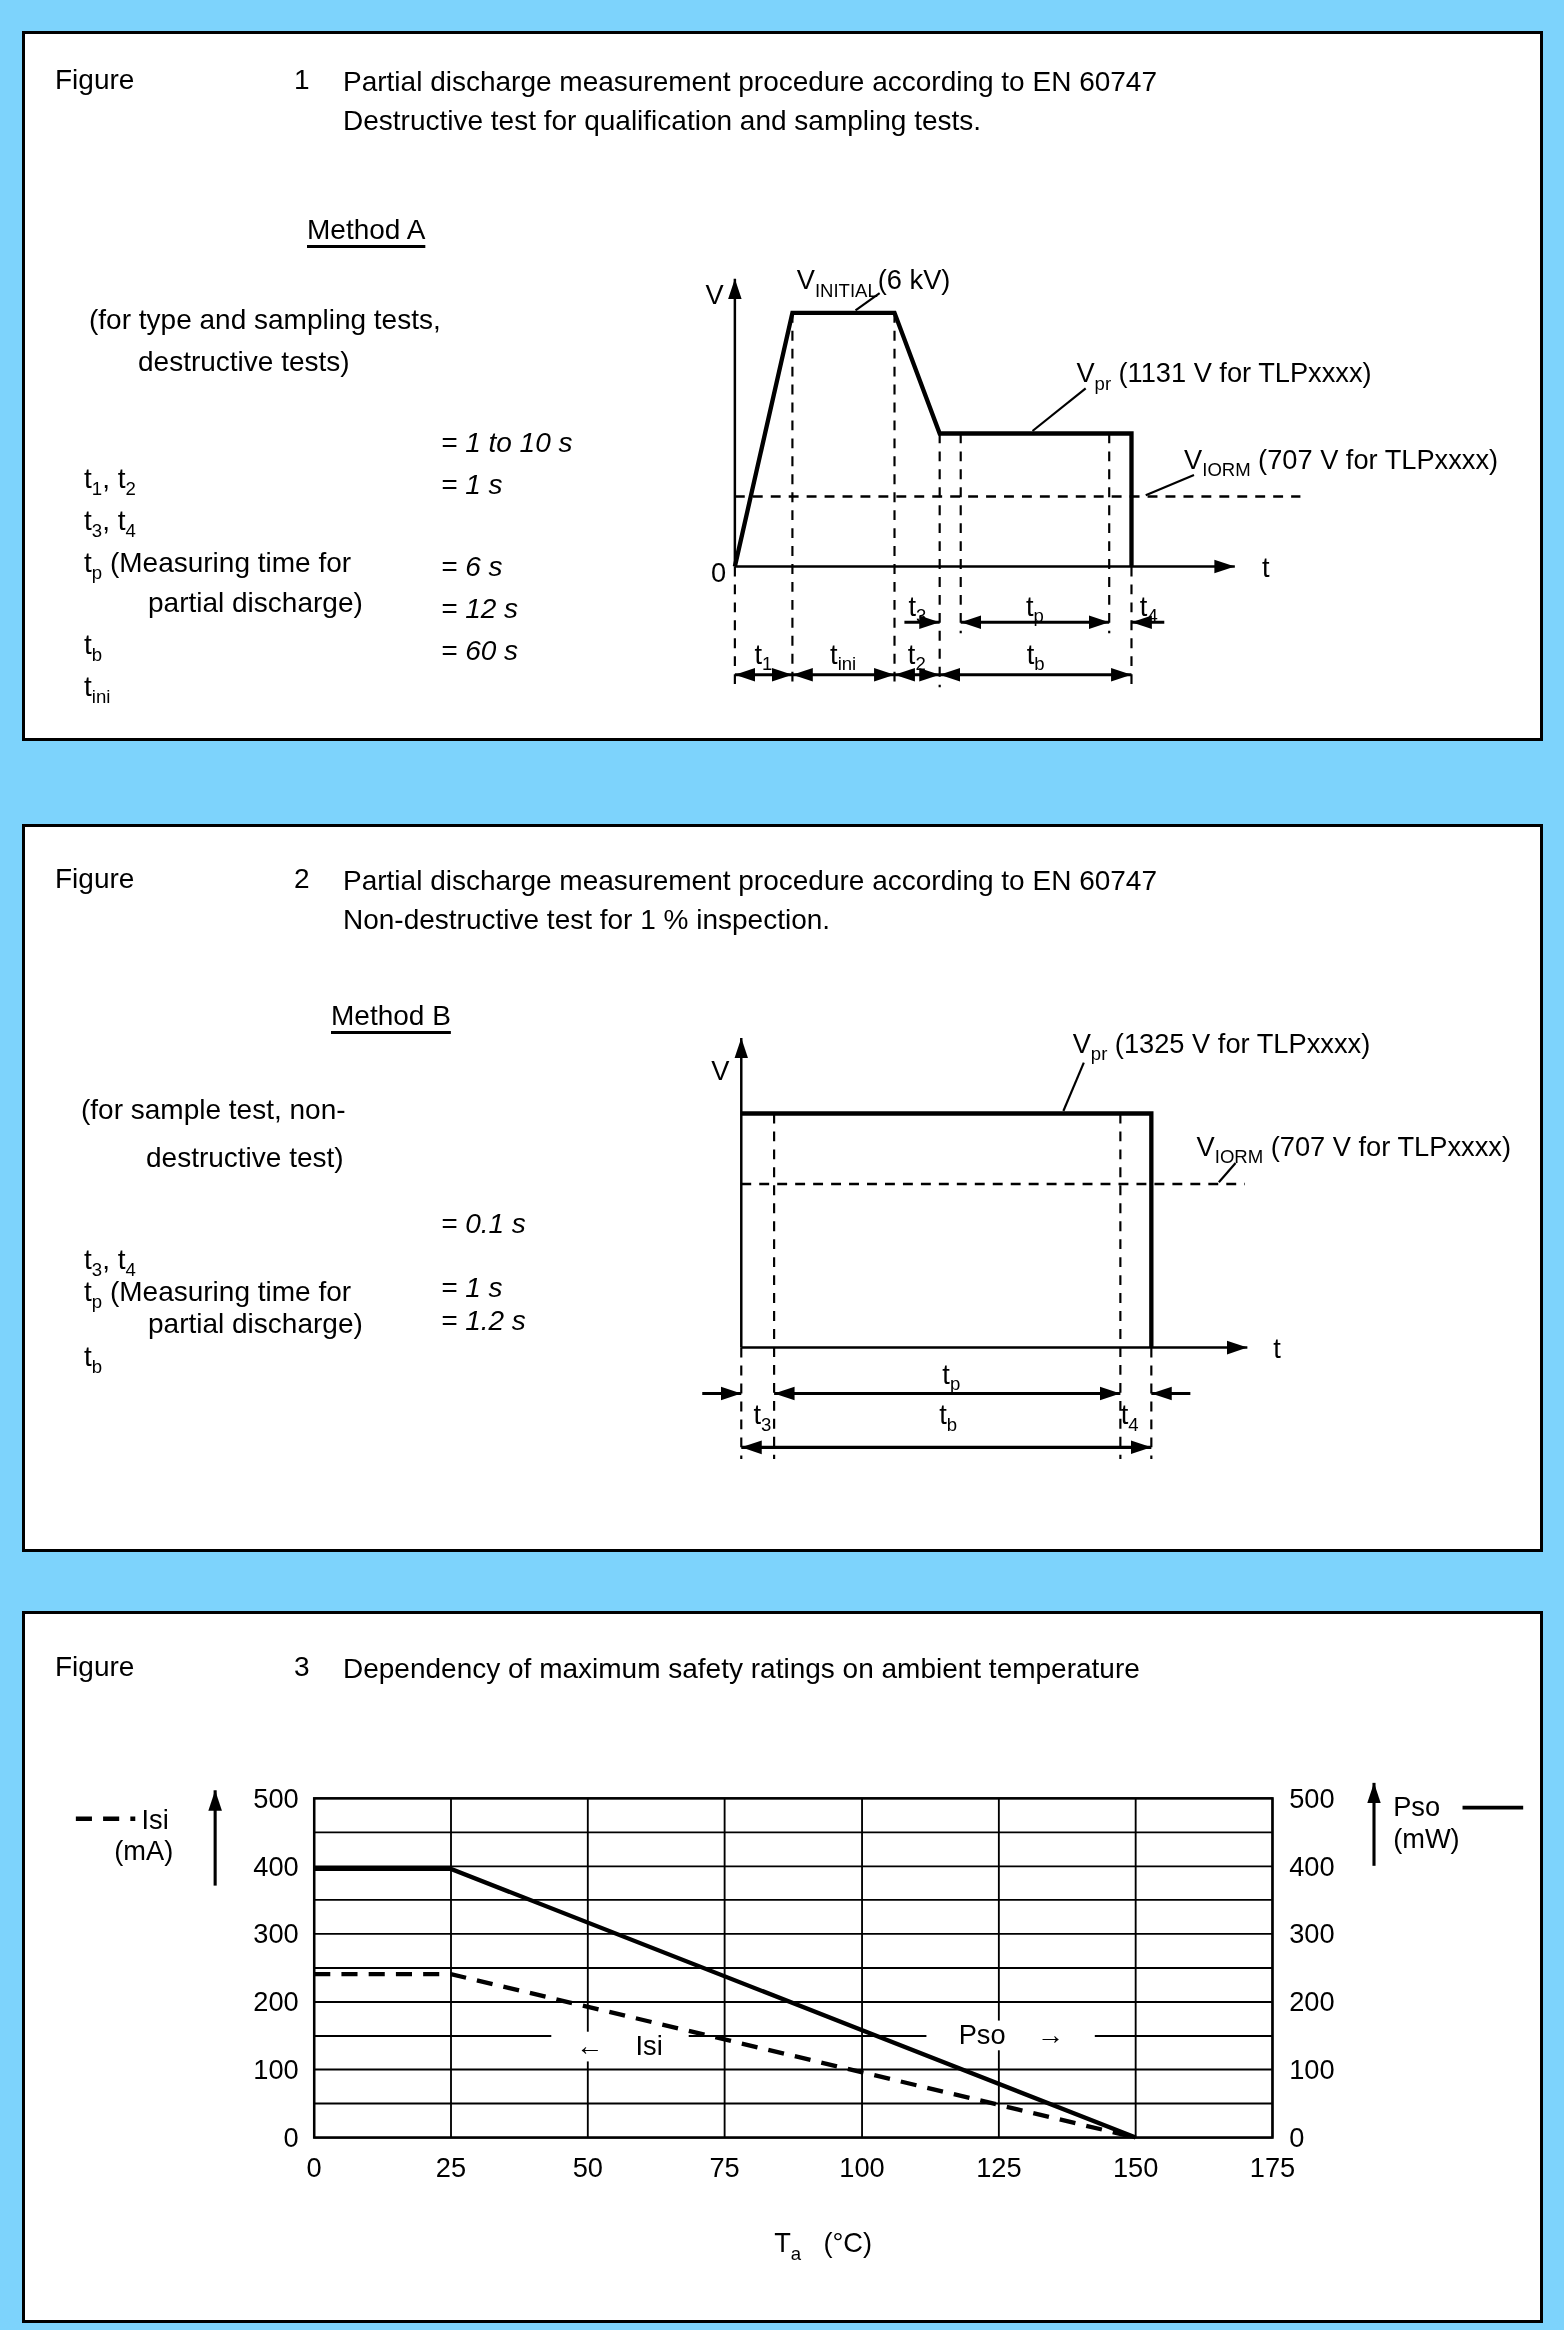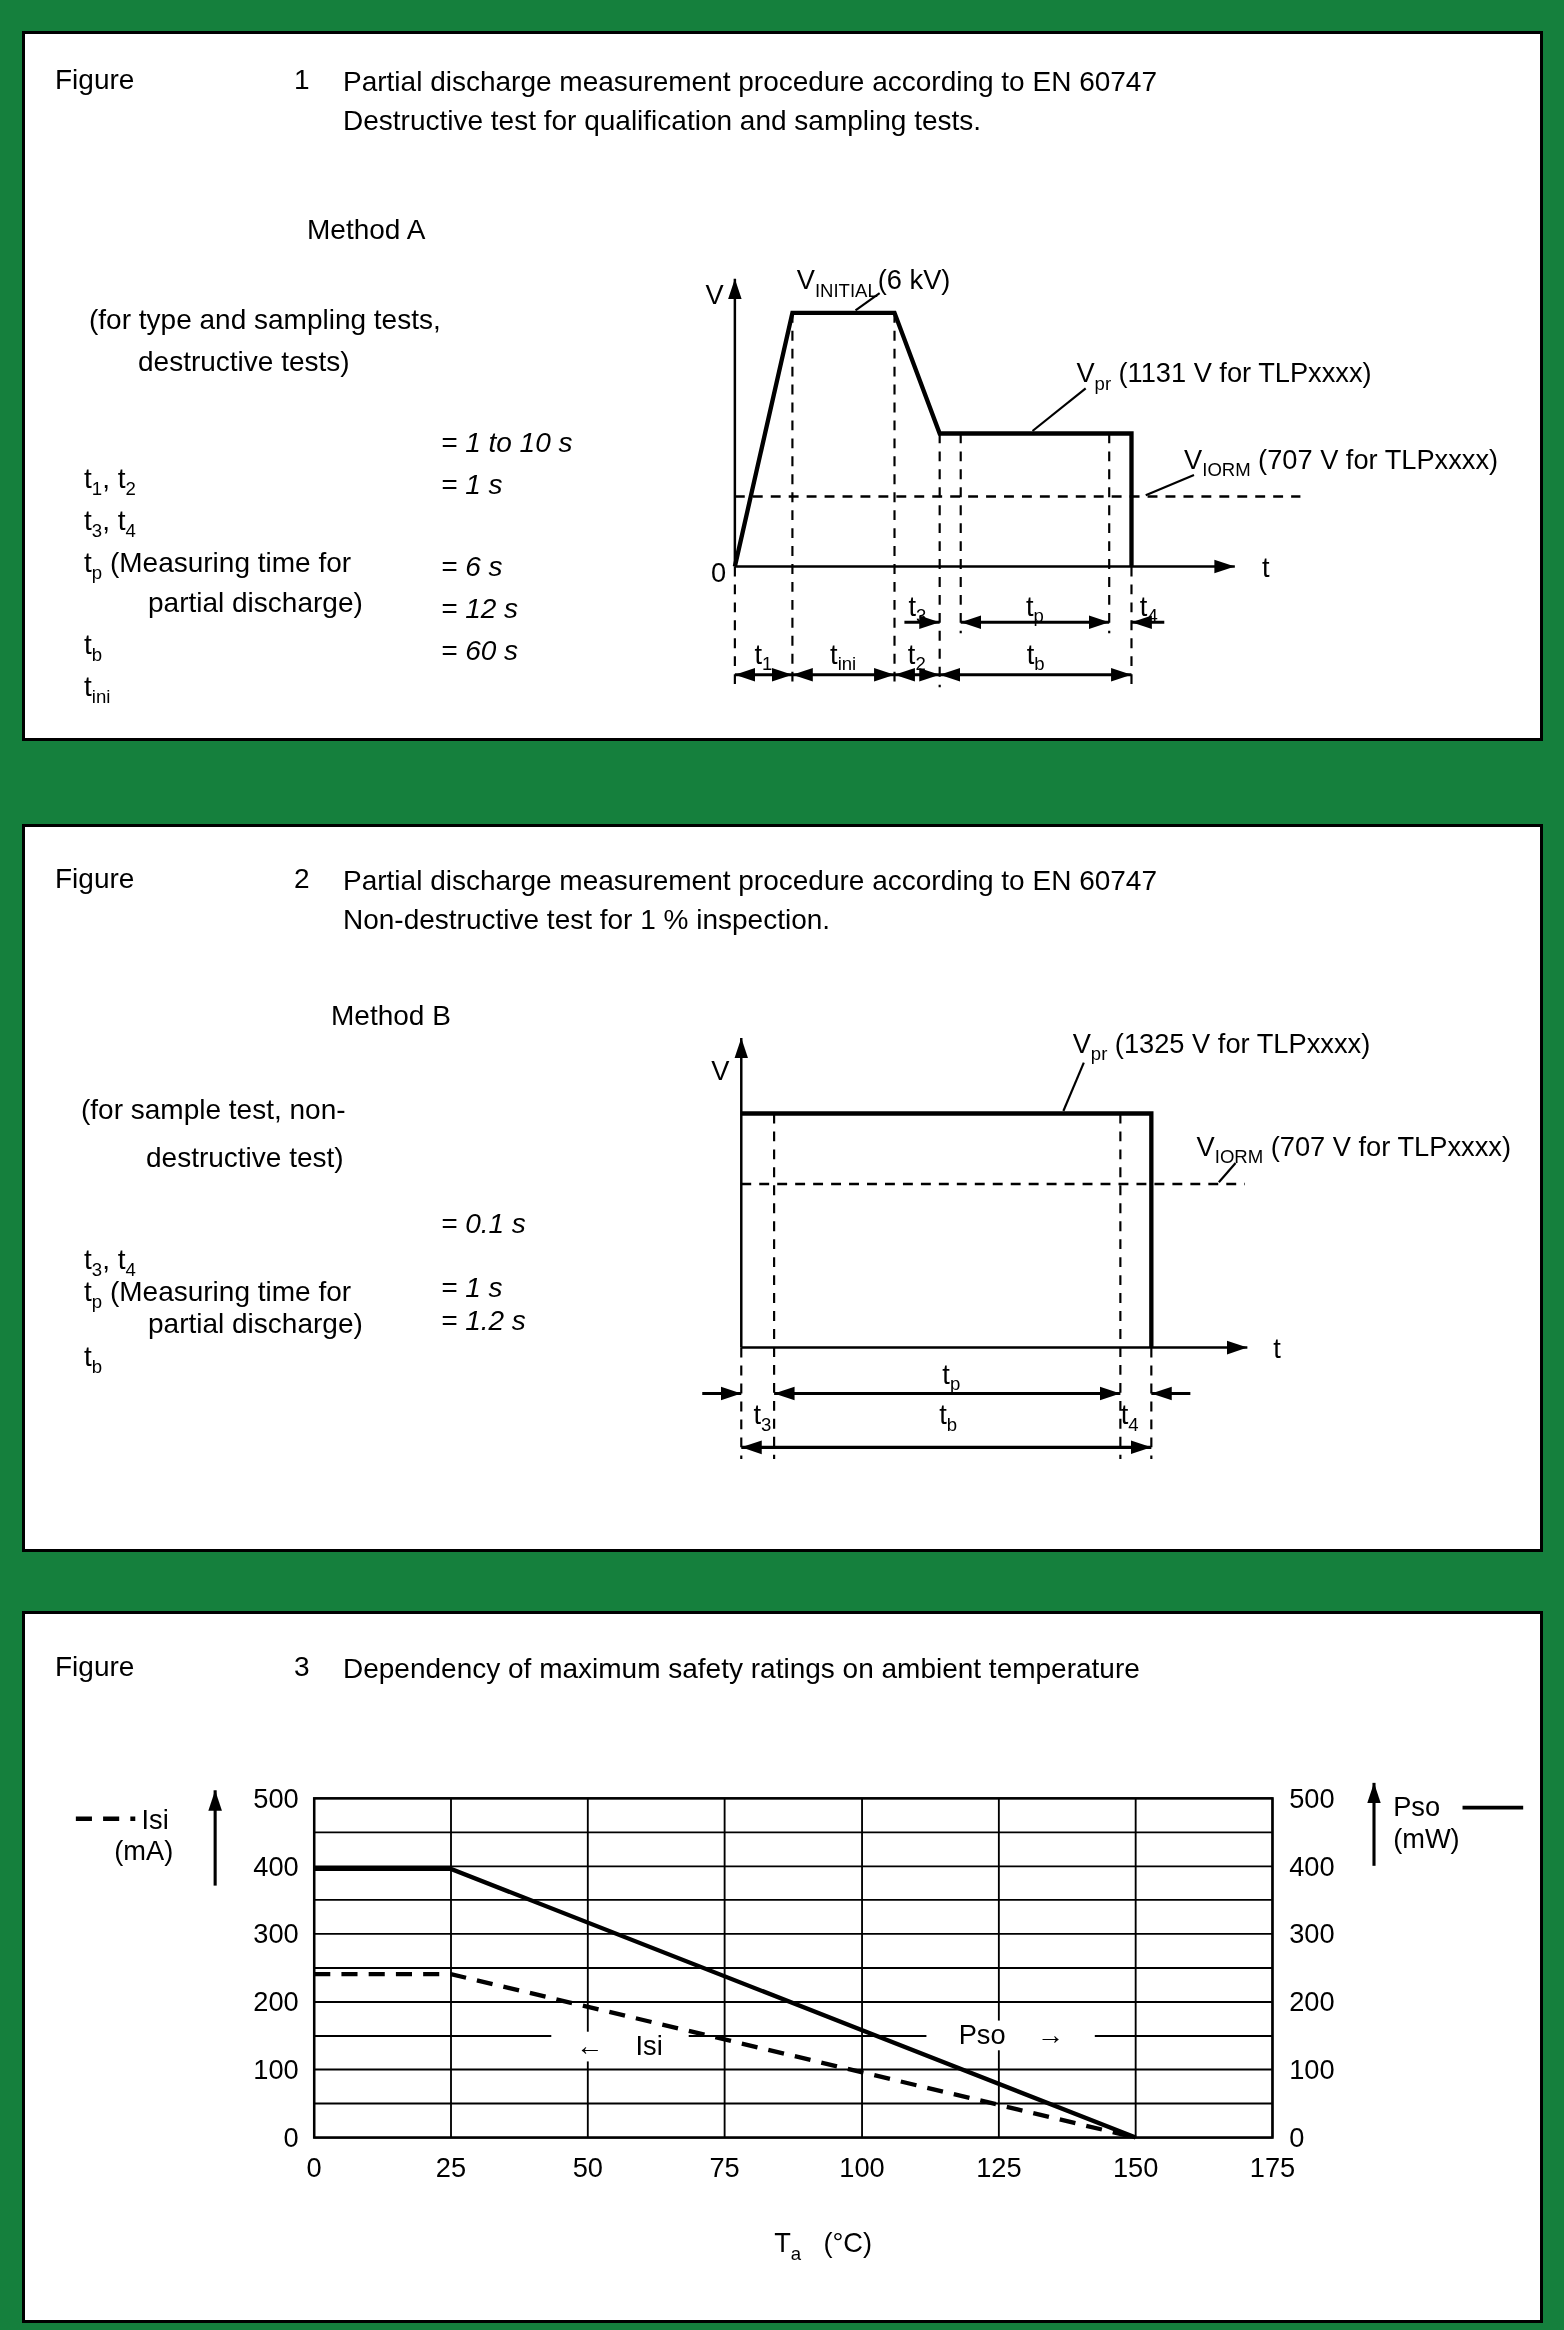--- a/index.html
+++ b/index.html
@@ -1,29 +1,29 @@
 <!DOCTYPE html>
 <html style="font-size:10px"><head>
 <meta charset="utf-8">
 <style>
   html,body{margin:0;padding:0;background:#fff;}
-  .page{position:relative;width:1564px;height:2330px;background:#15803d;
+  .page{position:relative;width:1564px;height:2330px;background:#7dd3fc;
         font-family:"Liberation Sans","DejaVu Sans",sans-serif;color:#000;}
   .fig-box{position:absolute;left:22px;width:1521px;border:3.7px solid #000;background:#fff;box-sizing:border-box;}
   #box1{top:31px;height:710px;}
   #box2{top:824px;height:728px;}
   #box3{top:1611px;height:712px;}
   .t{position:absolute;font-size:28px;line-height:35px;white-space:nowrap;}
   sub.sb{font-size:18.6px;line-height:0;}
   .cap-label{left:30px;top:28px;}
   .cap-num{left:269px;top:28px;}
   .cap-title{left:318px;top:28px;line-height:39px;}
   #box2 .cap-label,#box2 .cap-num,#box2 .cap-title{top:34px;}
   #box3 .cap-label,#box3 .cap-num,#box3 .cap-title{top:35px;}
-  .method{left:282px;top:178px;text-underline-offset:6.2px;text-decoration-thickness:2.5px;}
+  .method{left:282px;top:178px;text-decoration:underline;text-underline-offset:6.2px;text-decoration-thickness:2.5px;}
   #box2 .method{top:171px;margin-left:24px;}
   .f1-scope1{left:64px;top:268px;}
   .f1-scope2{left:113px;top:310px;}
   .f2-scope1{left:56px;top:265px;}
   .f2-scope2{left:121px;top:313px;}
   .plabel{left:59px;margin-top:36px;}
   .plabel.indent{left:123px;}
   .pvalue{left:416px;font-style:italic;}
   .f1r1{top:391px;} .f1r2{top:433px;} .f1r3{top:475px;}
   .f1r4{top:515px;} .f1r5{top:557px;} .f1r6{top:599px;}

